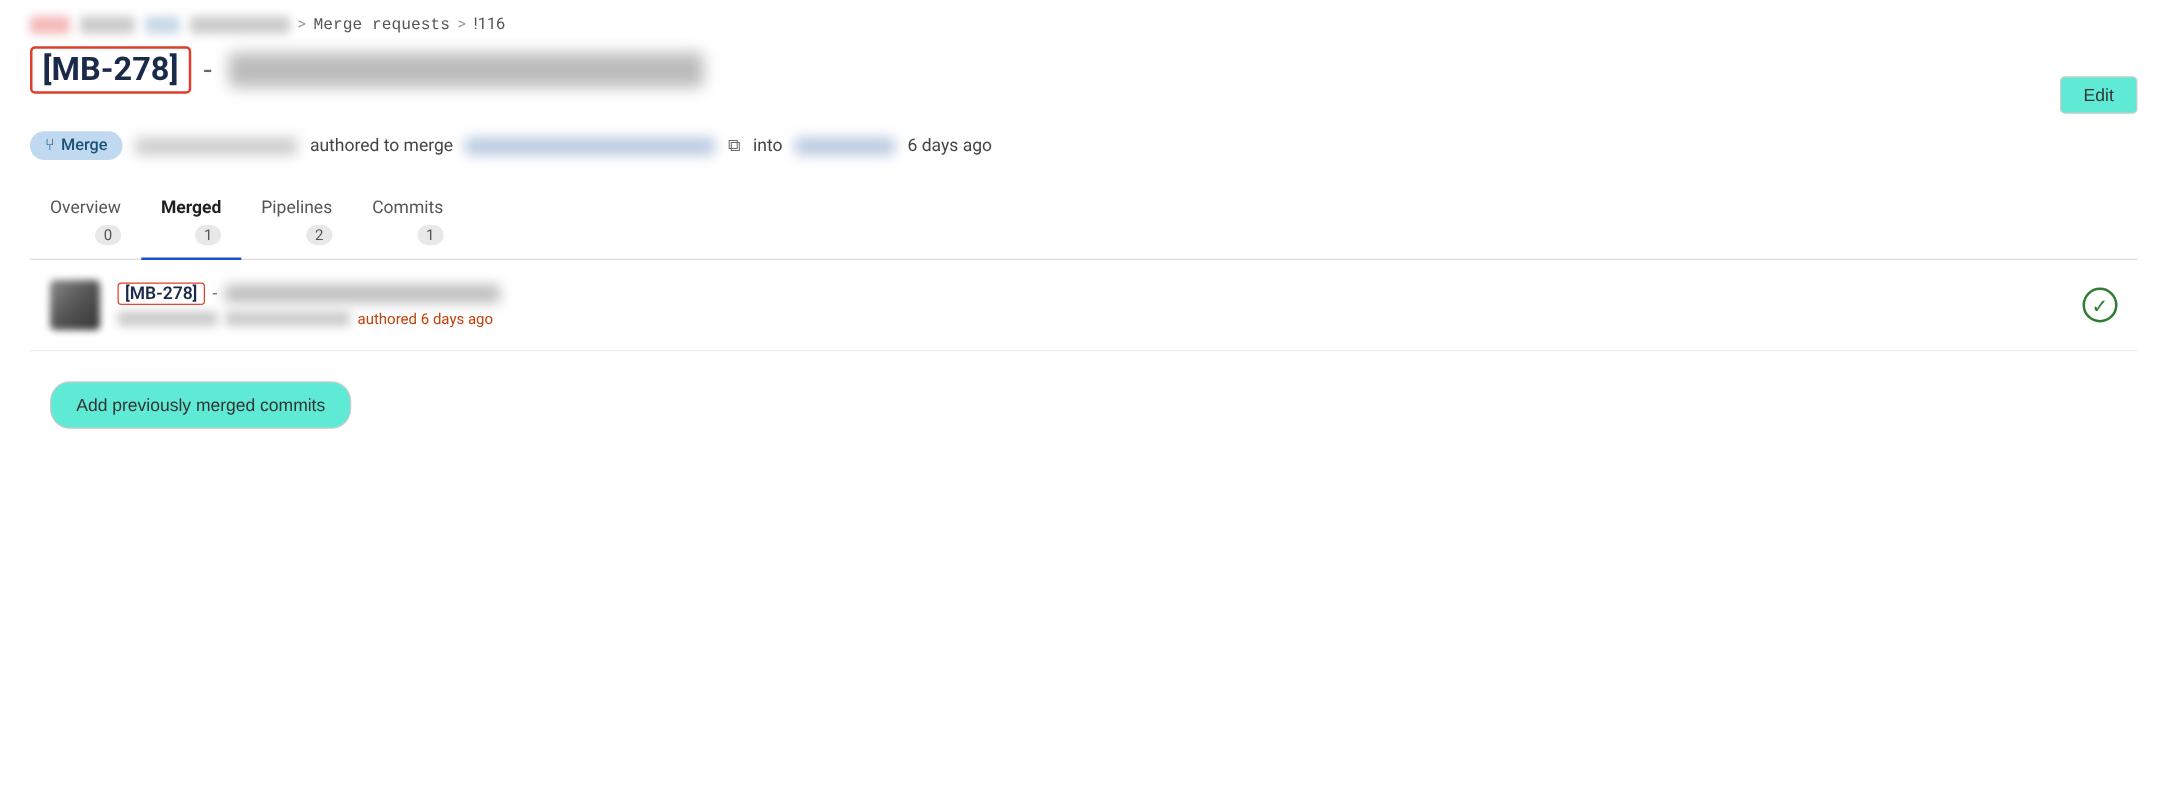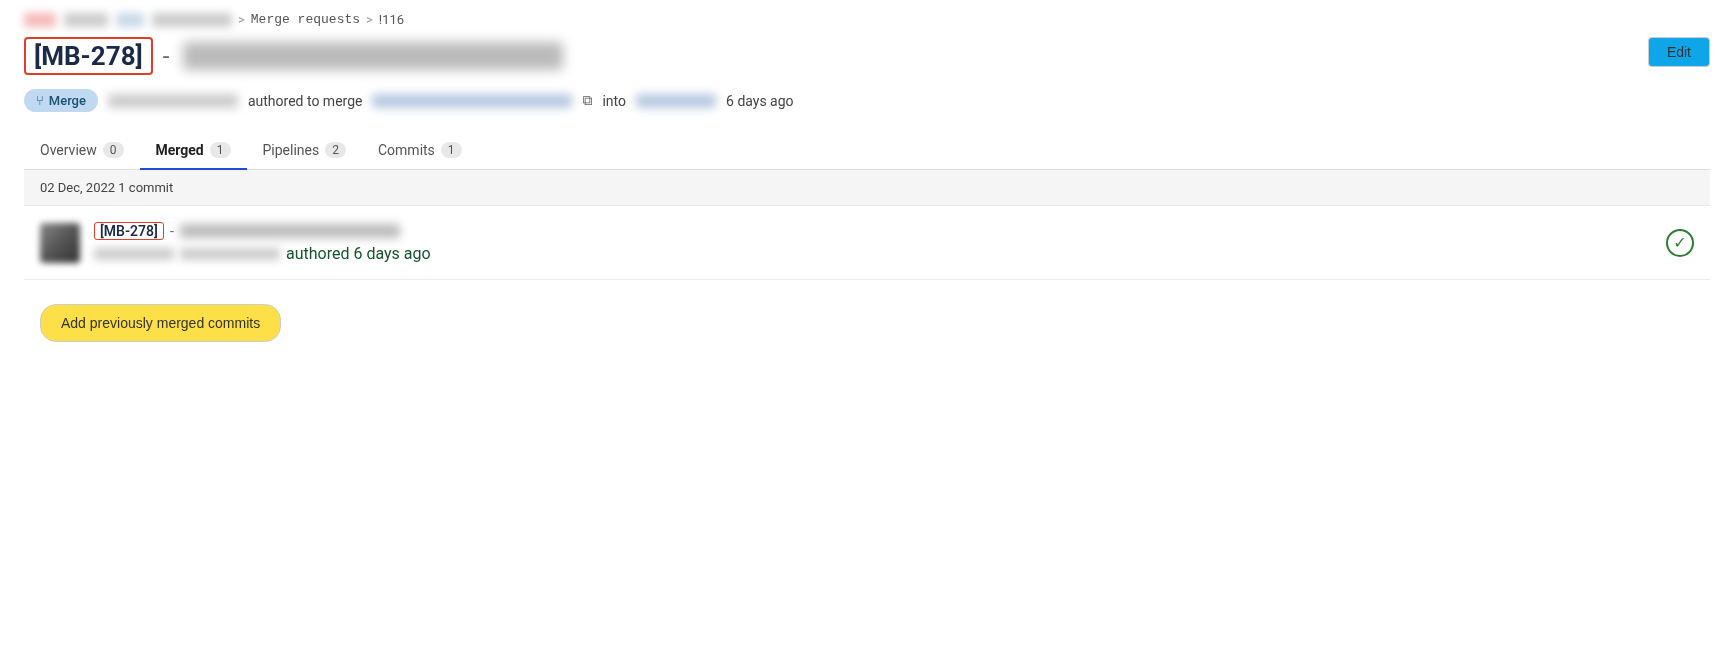--- a/index.html
+++ b/index.html
@@ -70,27 +70,28 @@
     .title-blur {
       display: inline-block;
       width: 380px;
       height: 28px;
       background: #bbb;
       border-radius: 4px;
       filter: blur(6px);
     }
     .edit-button {
       border: 1px solid #ccc;
-      background: #0ea5e9;
+      background: #5eead4;
       border-radius: 4px;
       padding: 6px 18px;
       font-size: 14px;
       cursor: pointer;
       color: #333;
       white-space: nowrap;
+      margin-top: 24px;
     }
 
     
     .status-row {
       display: flex;
       align-items: center;
       gap: 10px;
       margin-bottom: 20px;
       flex-wrap: wrap;
     }
@@ -134,29 +135,30 @@
     
     .tabs-container {
       display: flex;
       align-items: center;
       gap: 0;
       border-bottom: 1px solid #ddd;
       margin-bottom: 0;
     }
     .tab {
       display: flex;
-      align-items: center;
+      align-items: flex-end;
       gap: 6px;
       padding: 10px 16px;
       cursor: pointer;
       color: #555;
       font-size: 14px;
       border-bottom: 2px solid transparent;
       margin-bottom: -1px;
       text-decoration: none;
+      flex-direction: column;
     }
     .tab.active {
       color: #1f1f1f;
       font-weight: 700;
       border-bottom: 2px solid #1c4ed8;
     }
     .tab-badge {
       background: #e8e8e8;
       border-radius: 10px;
       padding: 1px 7px;
@@ -228,22 +230,22 @@
       gap: 6px;
     }
     .commit-author-blur {
       display: inline-block;
       height: 12px;
       background: #ccc;
       border-radius: 3px;
       filter: blur(4px);
     }
     .commit-authored-text {
-      color: #14532d;
-      font-size: 16px;
+      color: #c2410c;
+      font-size: 12px;
     }
     .commit-status {
       margin-left: auto;
       flex-shrink: 0;
     }
     .check-circle {
       width: 28px;
       height: 28px;
       border-radius: 50%;
       border: 2px solid #2e7d32;
@@ -251,21 +253,21 @@
       align-items: center;
       justify-content: center;
       color: #2e7d32;
       font-size: 16px;
     }
 
     
     .add-commits-btn {
       margin: 24px 16px;
       border: 1px solid #ccc;
-      background: #fde047;
+      background: #5eead4;
       border-radius: 16px;
       padding: 10px 20px;
       font-size: 14px;
       cursor: pointer;
       color: #333;
     }
 
     
     .bc-piece1 { width: 32px; background: #f5b8b8; }
     .bc-piece2 { width: 44px; background: #ccc; margin-left: 2px; }
@@ -326,23 +328,20 @@
     </a>
     <a class="tab">
       <span>Commits</span>
       <span class="tab-badge">1</span>
     </a>
   </div>
 
   <div class="content-area">
 
     
-    <div class="date-header">
-      <span>02 Dec, 2022 1 commit</span>
-    </div>
 
     
     <div class="commit-row">
       <div class="commit-avatar"></div>
       <div class="commit-info">
         <div class="commit-title-row">
           <span class="commit-id">[MB-278]</span>
           <span class="commit-title-dash">-</span>
           <span class="commit-title-blur" style="width:220px;"></span>
         </div>

